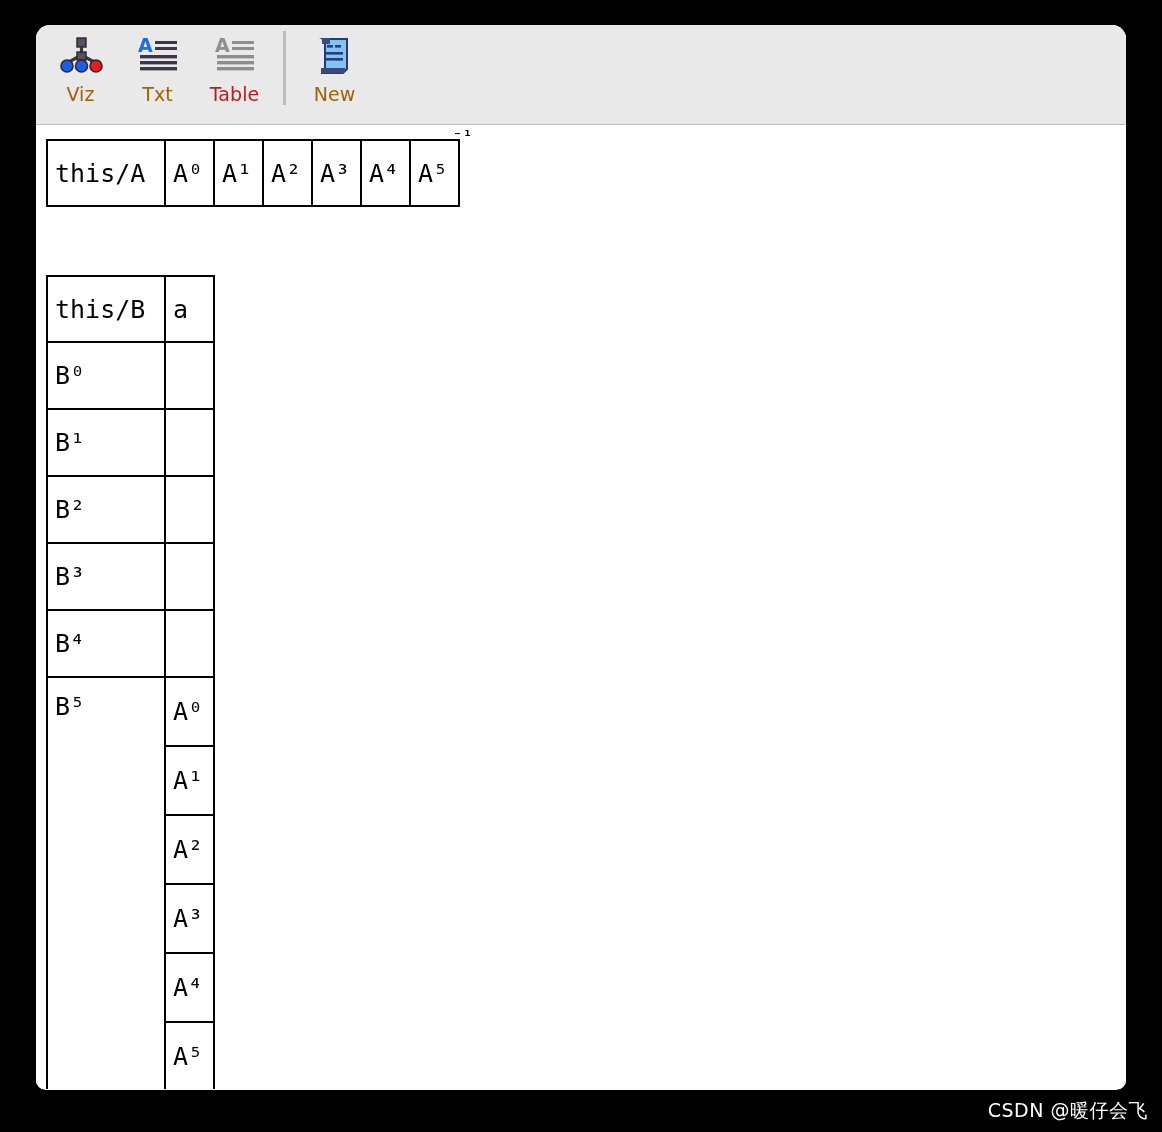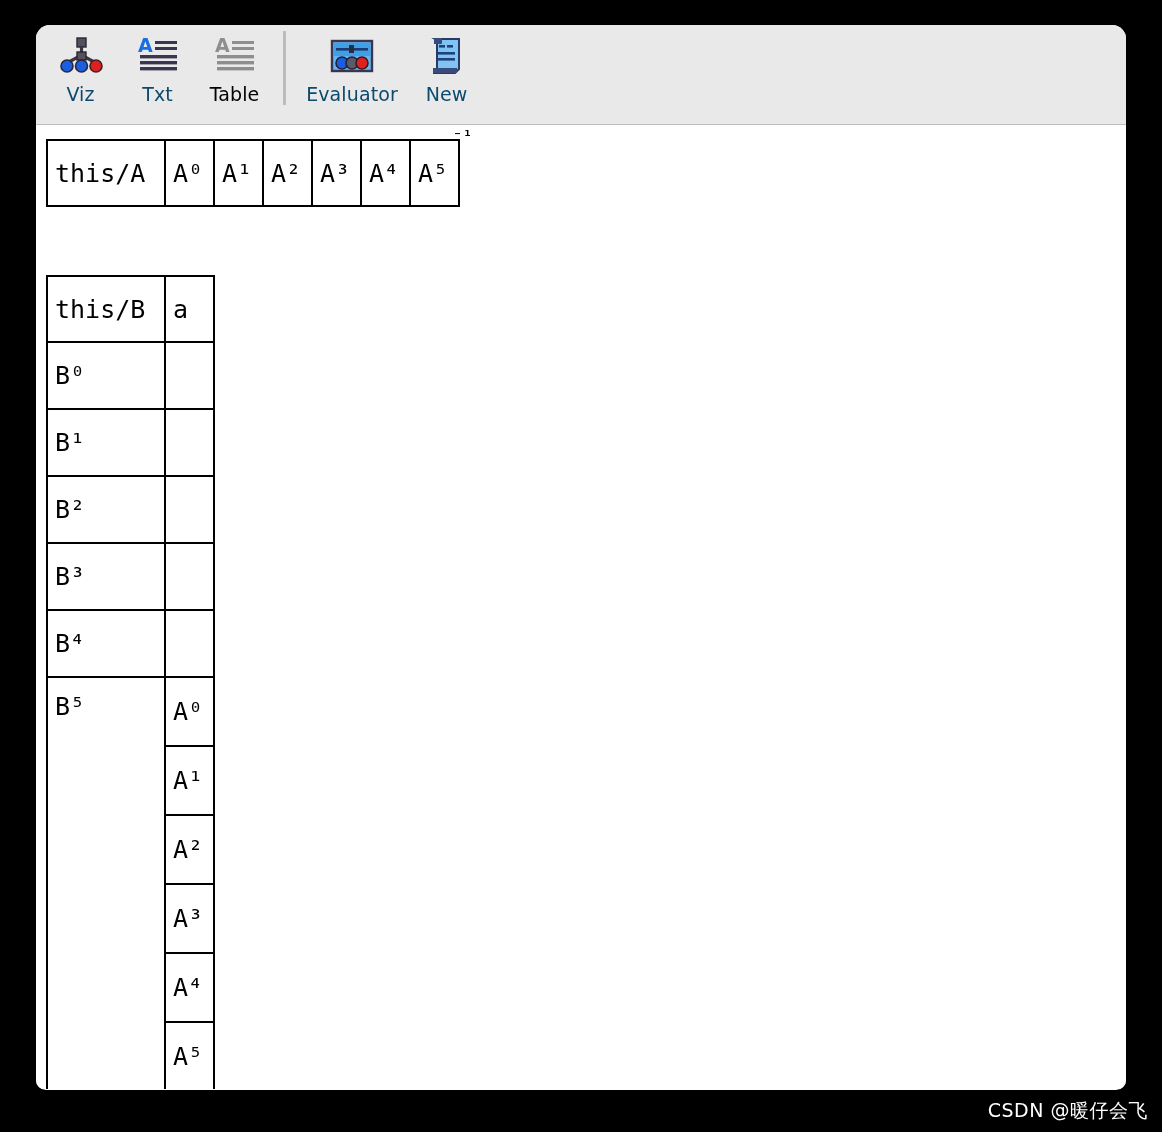--- a/index.html
+++ b/index.html
@@ -49,26 +49,26 @@
   }
   .tb-item.wide { width: 112px; }
   .tb-icon {
     height: 50px;
     display: flex;
     align-items: center;
     justify-content: center;
   }
   .tb-label {
     font-size: 19px;
-    color: #0c4a6e;
+    color: #a16207;
     margin-top: 2px;
     font-family: "DejaVu Sans", sans-serif;
     letter-spacing: 0.1px;
   }
-  .tb-item.disabled .tb-label { color: #000000; }
+  .tb-item.disabled .tb-label { color: #b91c1c; }
   .tb-sep {
     width: 3px;
     height: 74px;
     background: #bcbcbc;
     margin: 6px 10px 0 10px;
     align-self: flex-start;
   }
 
   
   .content {
@@ -180,34 +180,20 @@
           <rect x="4" y="25" width="37" height="3.4" fill="#8e8e8e"></rect>
           <rect x="4" y="31" width="37" height="3.4" fill="#8e8e8e"></rect>
         </svg>
       </span>
       <span class="tb-label">Table</span>
     </div>
 
 
     <div class="tb-sep"></div>
 
-    <div class="tb-item wide">
-      <span class="tb-icon">
-        <svg width="46" height="40" viewBox="0 0 46 40">
-          <rect x="3" y="5" width="40" height="30" fill="#63b6f0" stroke="#3b3550" stroke-width="2.4"></rect>
-          <rect x="5" y="7" width="36" height="13" fill="#3fa0e8"></rect>
-          <rect x="7" y="12" width="32" height="2.6" fill="#1b3a6e"></rect>
-          <rect x="20" y="9" width="5" height="8" fill="#2a2a3a"></rect>
-          <circle cx="13" cy="27" r="6" fill="#1a5fe0" stroke="#23203a" stroke-width="1.6"></circle>
-          <circle cx="23" cy="27" r="6" fill="#5a5a68" stroke="#23203a" stroke-width="1.6"></circle>
-          <circle cx="33" cy="27" r="6" fill="#e02020" stroke="#3a1a20" stroke-width="1.6"></circle>
-        </svg>
-      </span>
-      <span class="tb-label">Evaluator</span>
-    </div>
 
     <div class="tb-item">
       <span class="tb-icon">
         <svg width="44" height="42" viewBox="0 0 44 42">
           <path d="M10 4 h24 v30 l-4 4 H8 a4 4 0 0 0 4 -4 V8 a4 4 0 0 0 -2 -4 z" fill="#7fc4f2" stroke="#2a3a66" stroke-width="2"></path>
           <rect x="9" y="3" width="8" height="6" fill="#3a4a7a"></rect>
           <rect x="14" y="10" width="6" height="2.6" fill="#23407a"></rect>
           <rect x="22" y="10" width="6" height="2.6" fill="#23407a"></rect>
           <rect x="13" y="17" width="17" height="2.6" fill="#23407a"></rect>
           <rect x="13" y="23" width="17" height="2.6" fill="#23407a"></rect>

